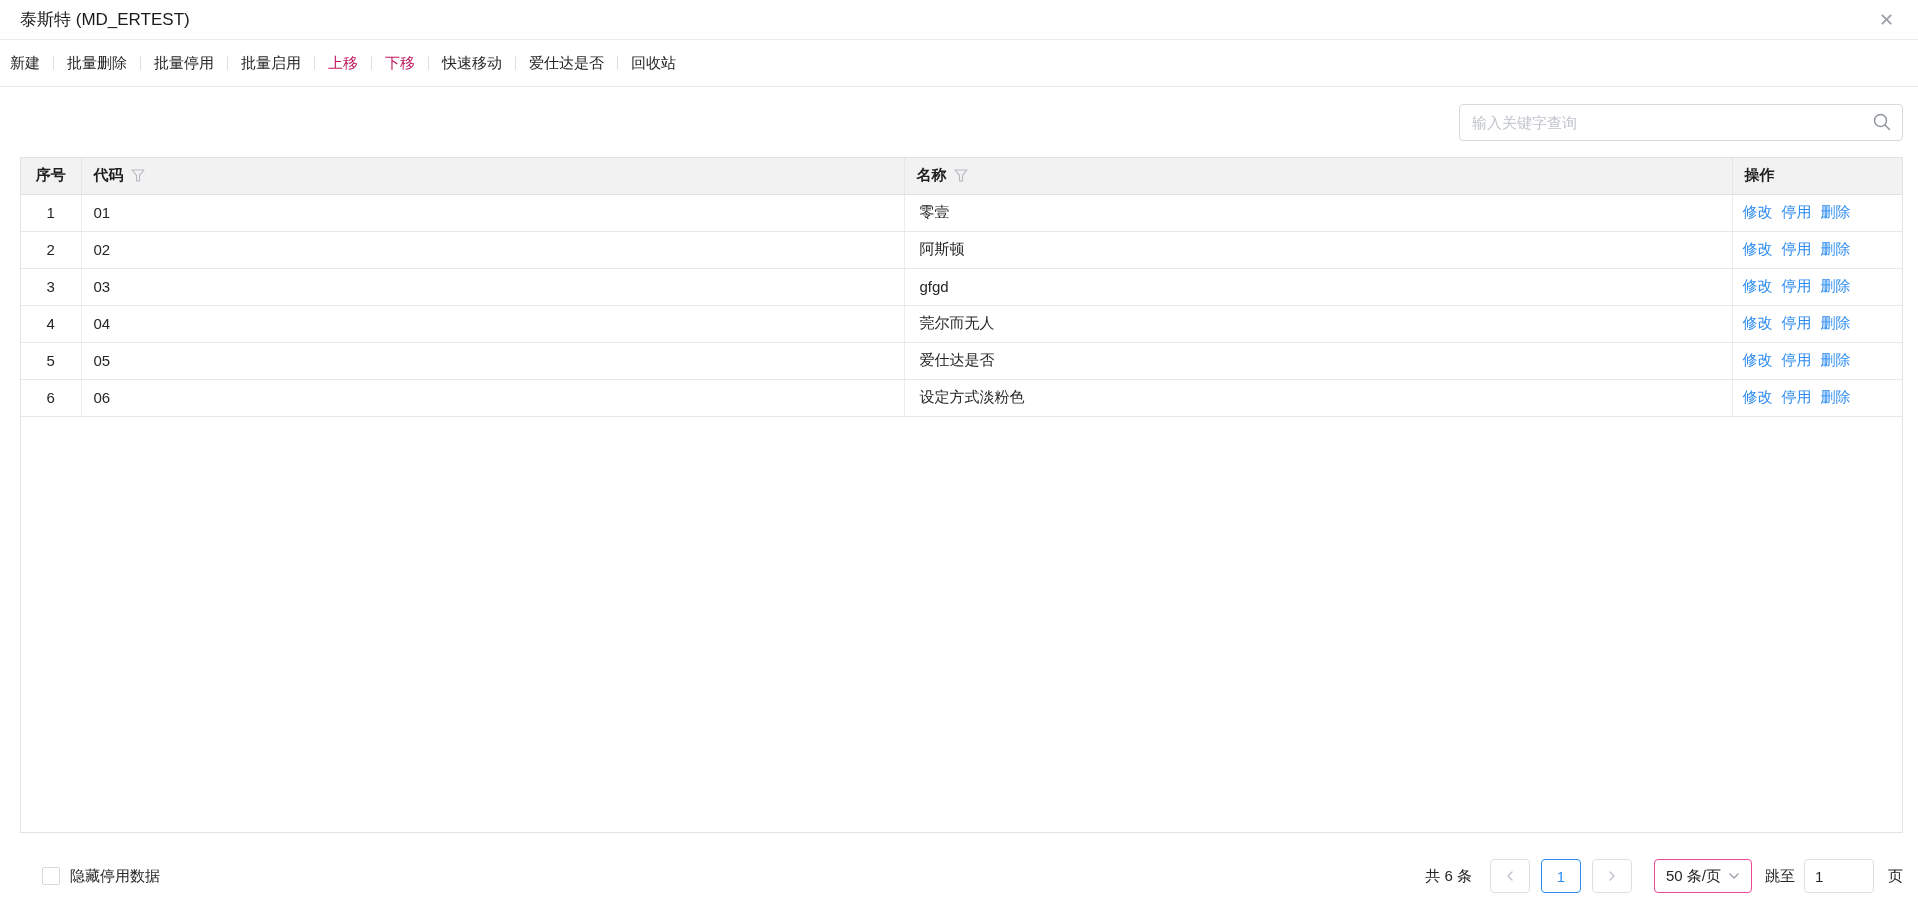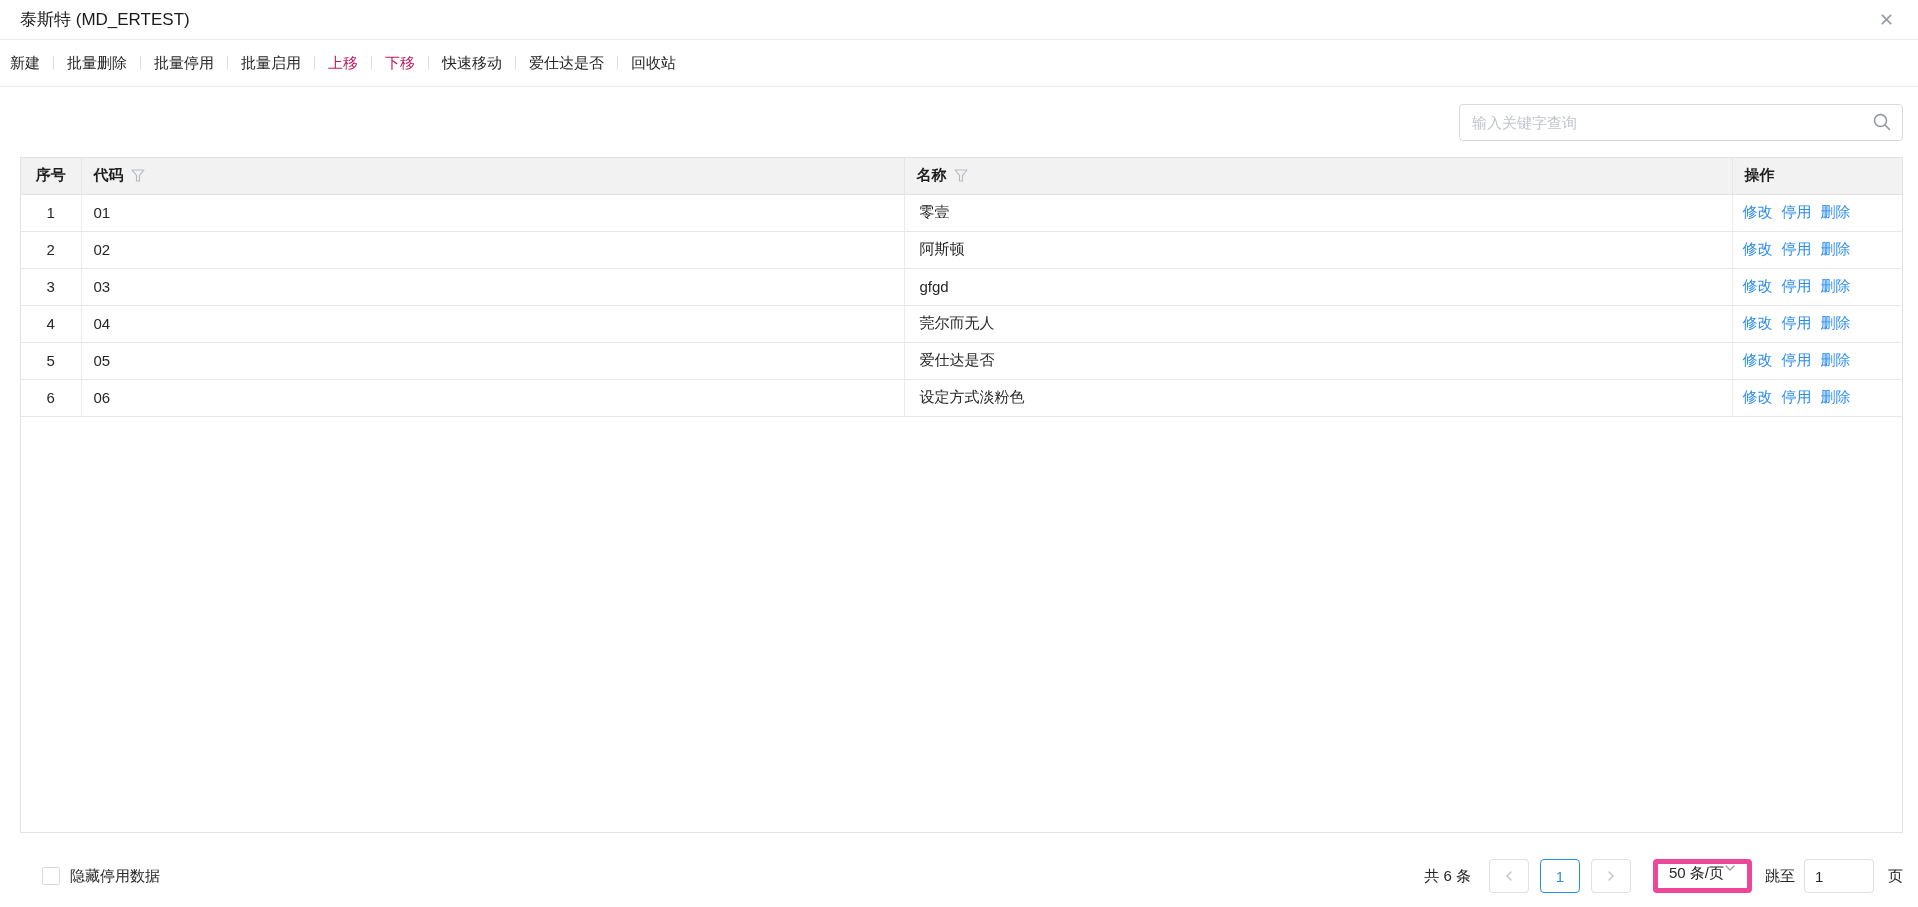--- a/index.html
+++ b/index.html
@@ -59,22 +59,22 @@
   .footer-left { display:flex; align-items:center; gap:10px;font-family:Liberation Mono, monospace; }
   .checkbox { width:18px; height:18px; border:1px solid #d9d9d9;
     border-radius:2px; background:#fff; cursor:pointer; flex:none; }
   .footer-right { margin-left:auto; display:flex; align-items:center; }
   .total { margin-right:18px; color:#262626; }
   .page-btn { width:40px; height:34px; border:1px solid #dcdfe6;
     border-radius:4px; background:#fff; display:flex; align-items:center;
     justify-content:center; margin-right:11px; cursor:pointer;
     font-size:15px; color:#262626; font-family:inherit; }
   .page-btn.active { border-color:#2d8cf0; color:#2d8cf0; }
-  .page-size { height:34px; border:5px solid #ec4899; border-radius:4px;
-    display:flex; align-items:flex-start; padding:0 11px;
+  .page-size { height:34px; border:1px solid #ec4899; border-radius:4px;
+    display:flex; align-items:center; gap:7px; padding:0 11px;
     margin:0 13px 0 11px; cursor:pointer; white-space:nowrap; }
   .jump-label { margin-right:9px; }
   .jump-input { width:70px; height:34px; border:1px solid #dcdfe6;
     border-radius:4px; padding:0 10px; font-size:15px; color:#262626;
     outline:none; font-family:inherit; }
   .page-unit { margin-left:14px; }
 </style>
 </head>
 <body>
 

